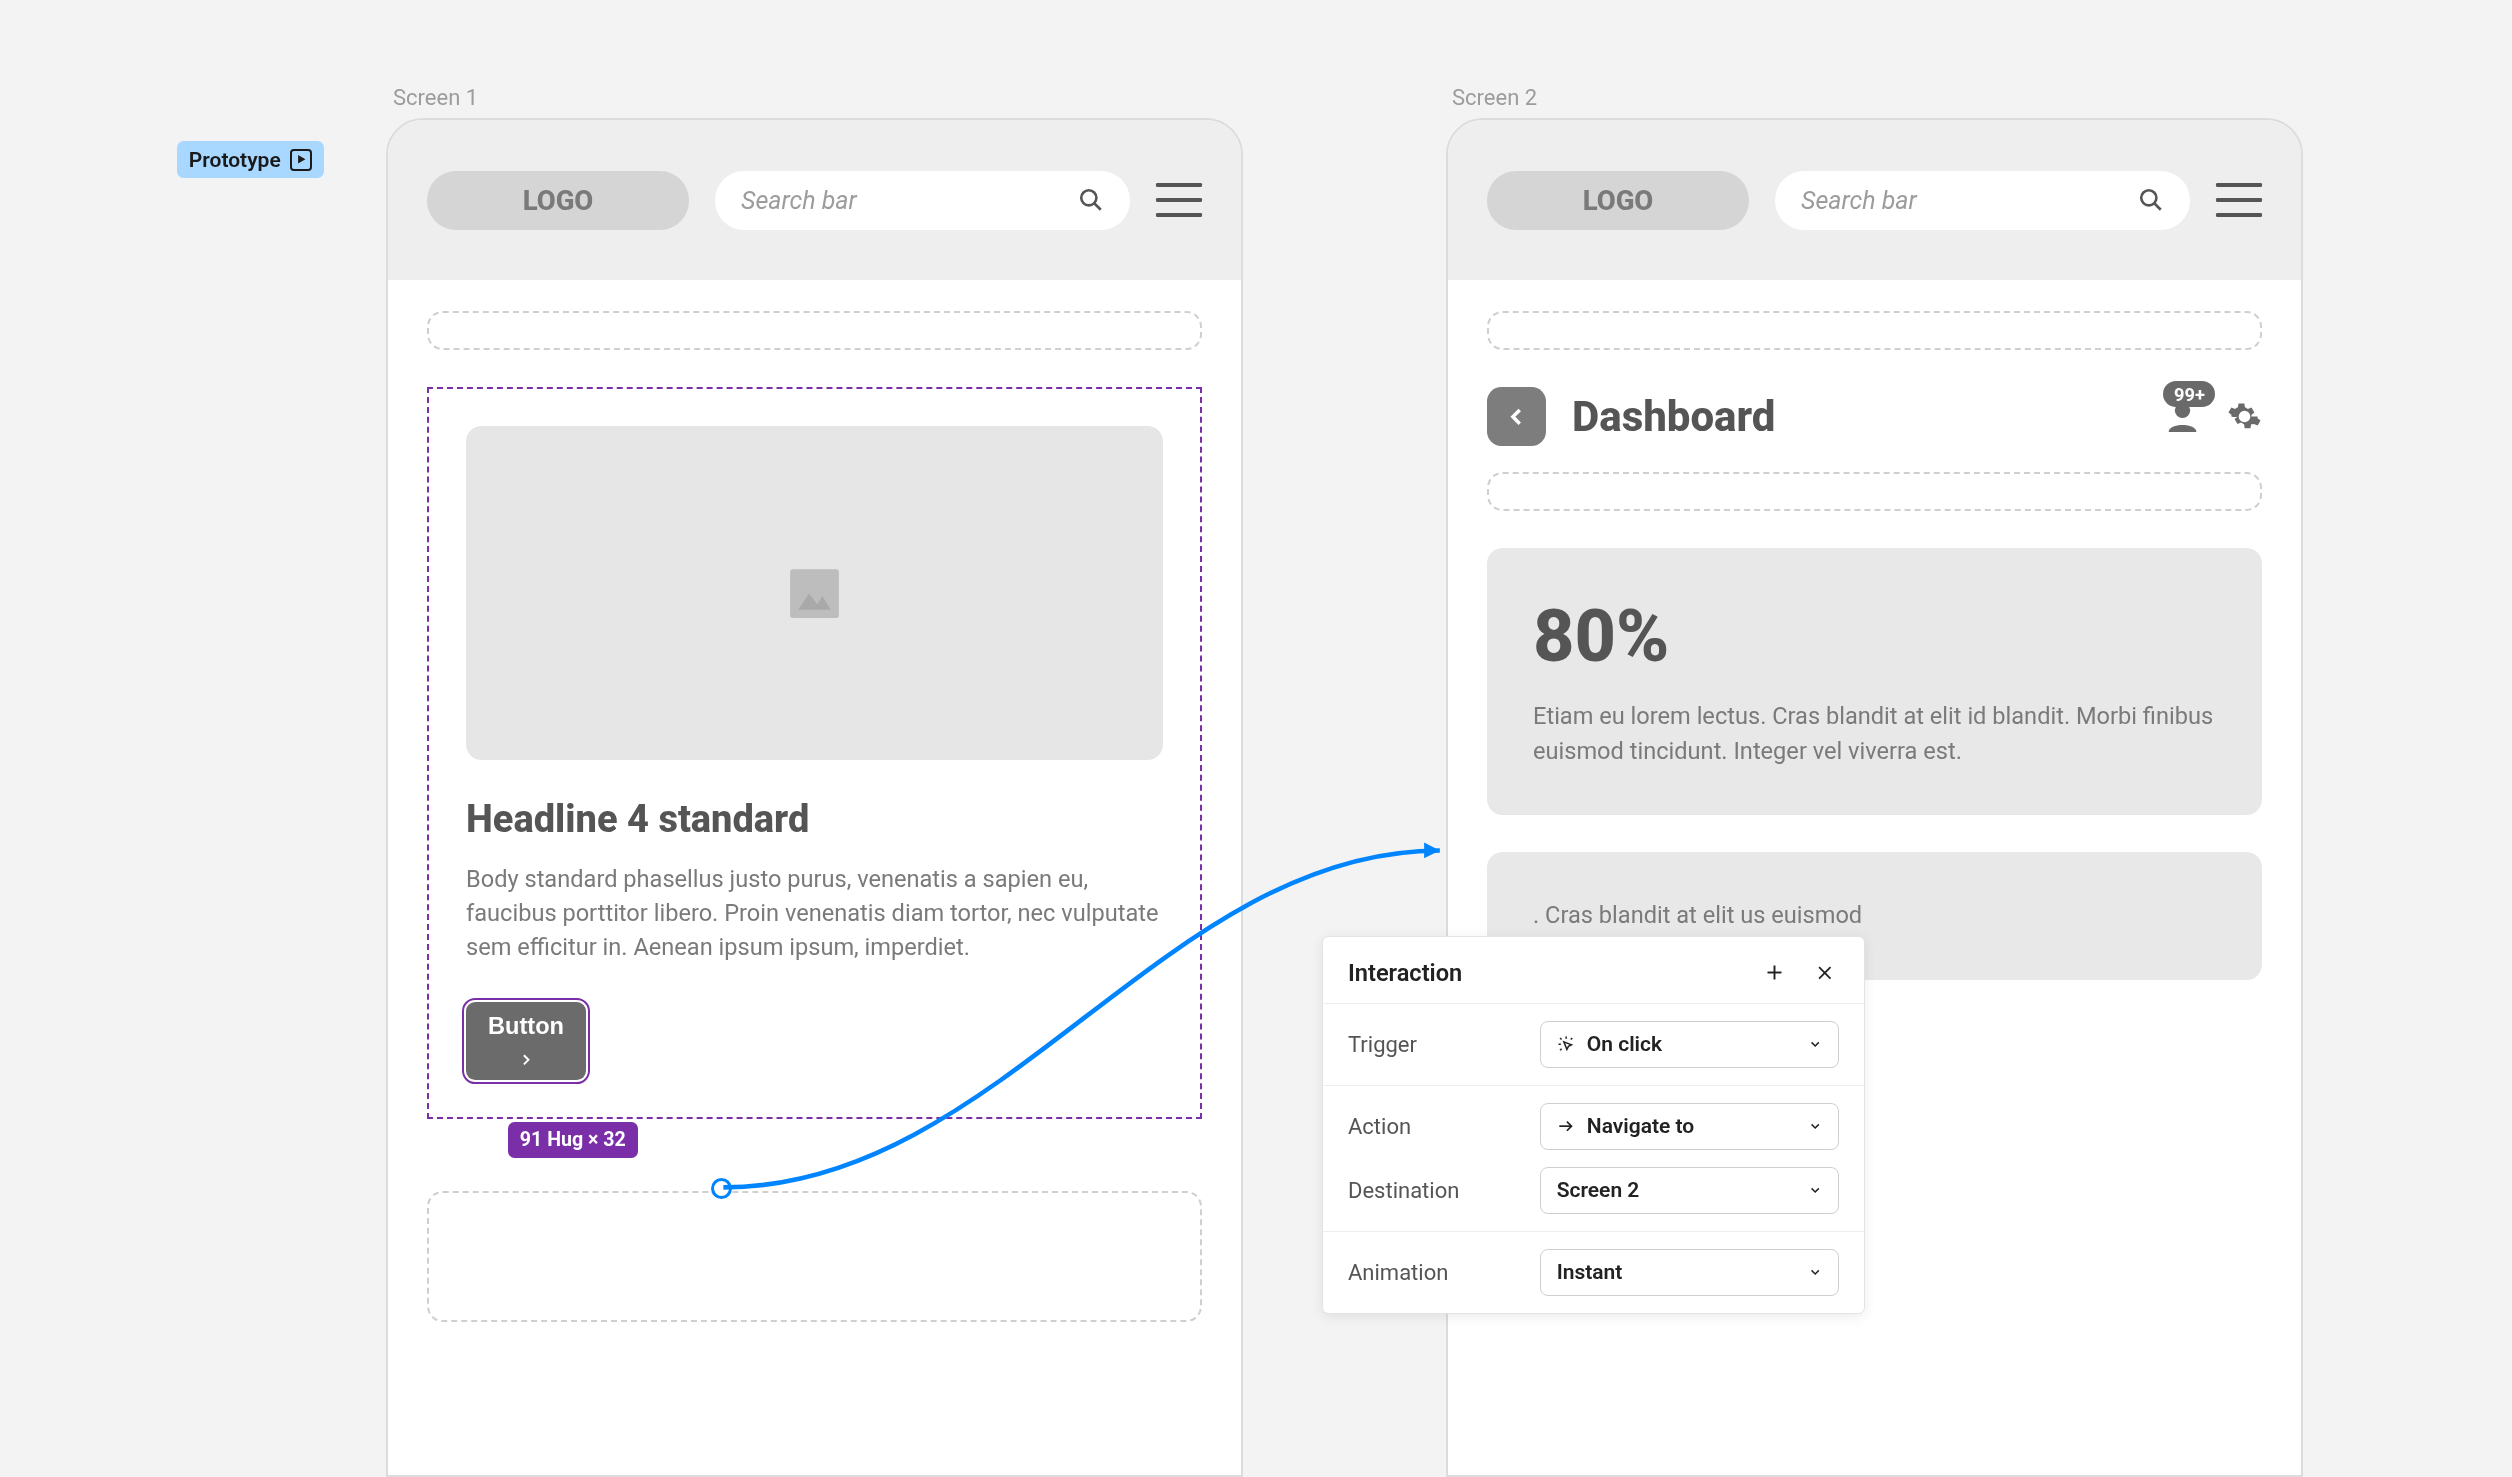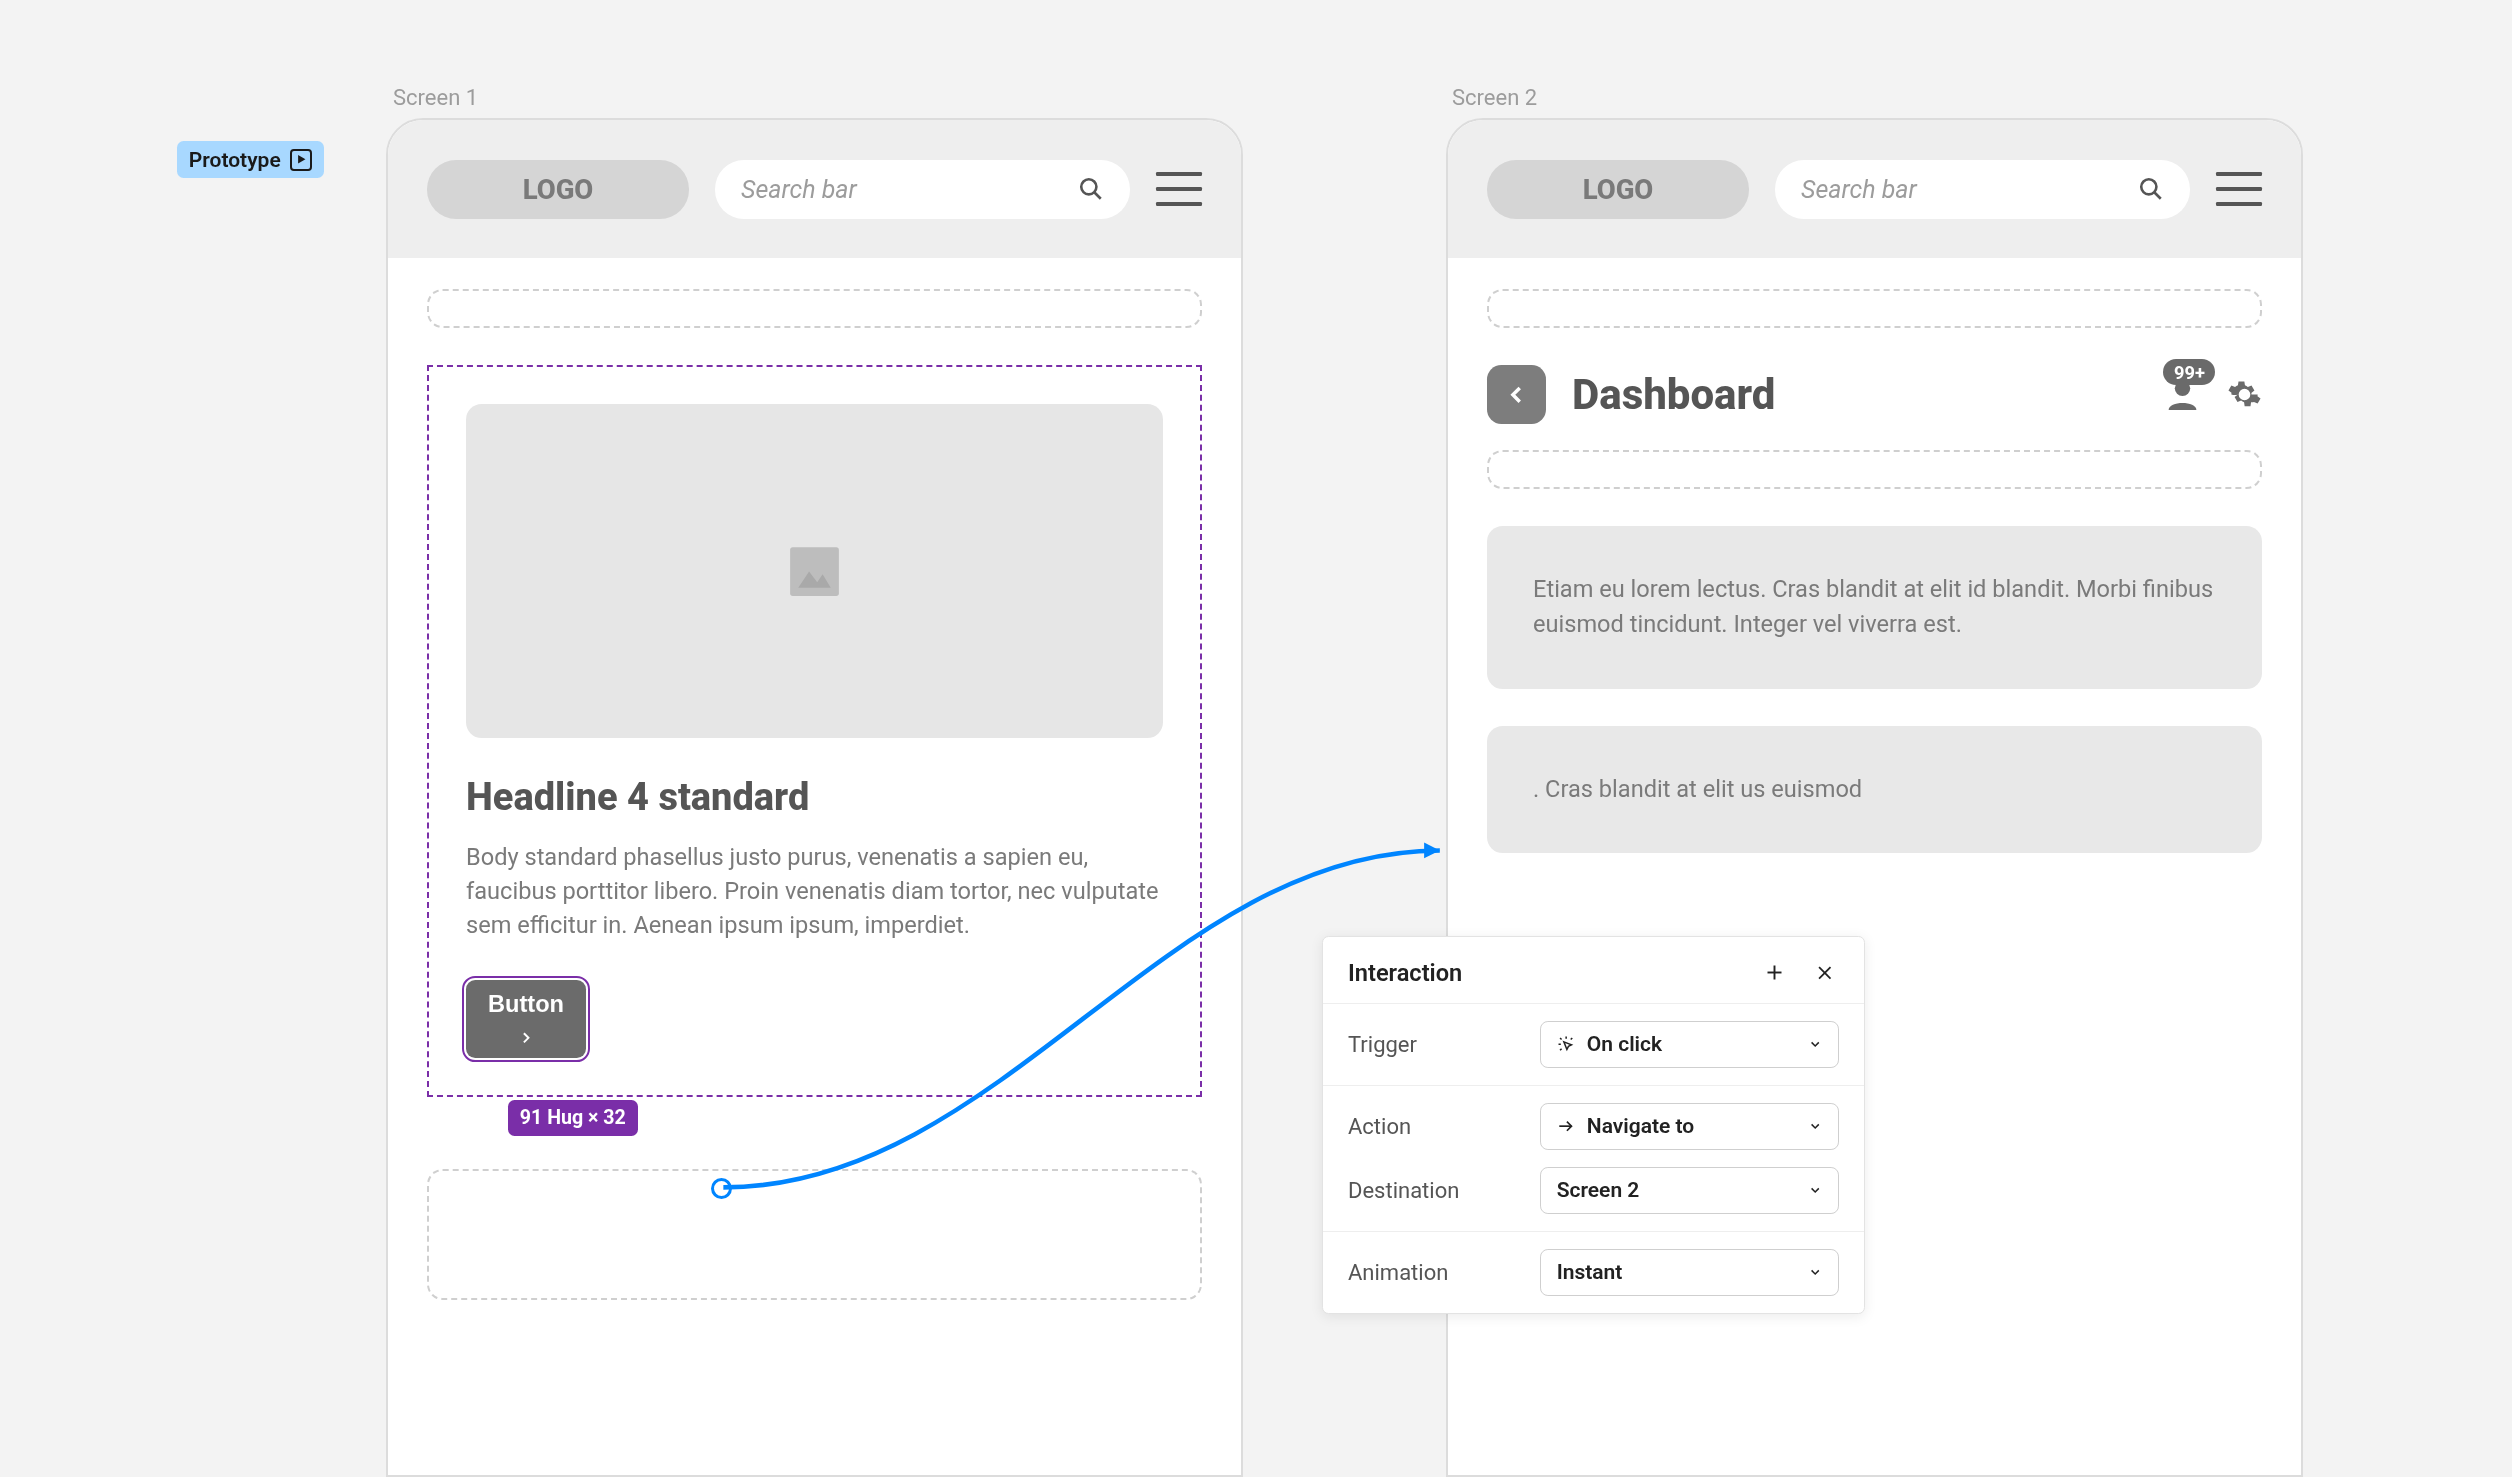--- a/index.html
+++ b/index.html
@@ -66,21 +66,21 @@
     border-top-left-radius: 37px;
     border-top-right-radius: 37px;
     background: #fff;
     overflow: hidden;
   }
   .device.left  { left: 386px;  top: 118px; height: 1359px; }
   .device.right { left: 1446px; top: 118px; height: 1359px; }
 
   .device-header {
     background: #eeeeee;
-    height: 138px;
+    height: 160px;
     padding: 0 39px;
     display: flex;
     align-items: center;
     gap: 26px;
   }
   .logo-pill {
     background: var(--grey-350);
     height: 59px;
     width: 262px;
     border-radius: 29px;
@@ -408,20 +408,21 @@
       <span class="badge99" style="position:absolute;top:-17px;right:-14.4px;">99+</span>
     </div>
     <svg width="35" height="35" viewBox="0 0 24 24" fill="#6a6a6a">
         <path d="M12 8a4 4 0 100 8 4 4 0 000-8zm9 4a7 7 0 01-.1 1.2l2.1 1.6-2 3.4-2.5-1a7 7 0 01-2 .1l-.4 2.7h-4l-.4-2.7a7 7 0 01-2-1.2l-2.5 1-2-3.4 2.1-1.6A7 7 0 013 12a7 7 0 01.1-1.2L1 9.2l2-3.4 2.5 1a7 7 0 012-1.2L7.9 3h4l.4 2.7a7 7 0 012 1.2l2.5-1 2 3.4-2.1 1.6c.1.4.1.8.1 1.1z"></path>
       </svg>
   </div>
 
   <div class="dashed-box dashed-narrow" style="margin-top:26px;"></div>
 
   <div class="stat-card">
+    <div class="big">80%</div>
     <div class="txt">Etiam eu lorem lectus. Cras blandit at elit id blandit. Morbi finibus euismod tincidunt. Integer vel viverra est.</div>
   </div>
 
   <div class="stat-card" style="margin-top:37px;">
     <div class="txt">. Cras blandit at elit us euismod</div>
   </div>
 </div>
 
 <div class="ipanel">
   <div class="ipanel-head">

